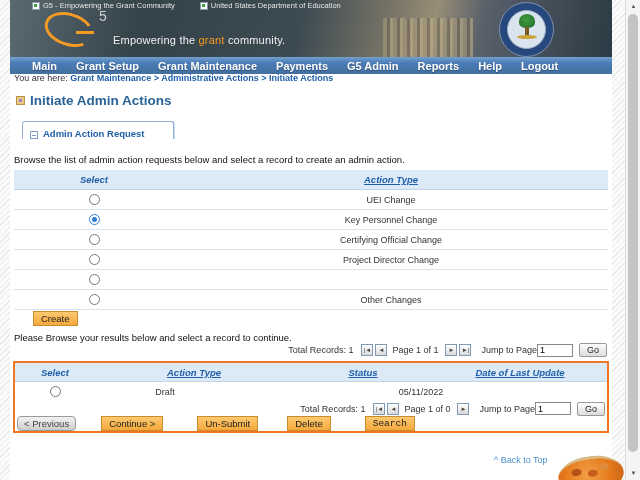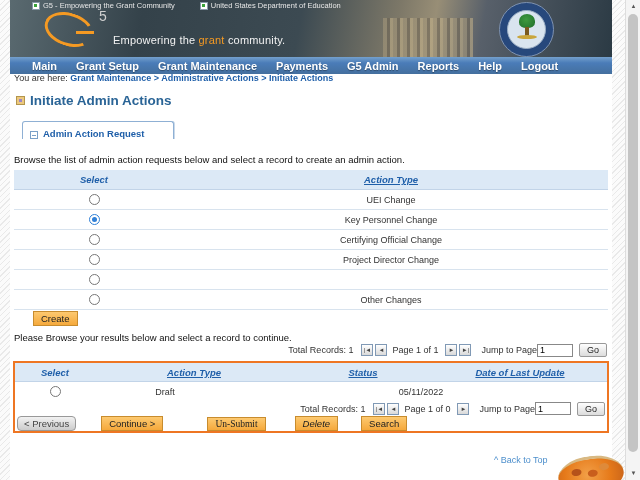--- a/index.html
+++ b/index.html
@@ -96,21 +96,21 @@
   .t2-head { display:flex; height:19px; background:#dce9f6; align-items:center; border-bottom:1px solid #c2d4e8; }
   .t2-row { display:flex; height:19px; align-items:center; }
   .c-sel2 { width:80px; display:flex; justify-content:center; }
   .c-act2 { width:198px; display:flex; justify-content:center; }
   .c-sta2 { width:140px; display:flex; justify-content:center; }
   .c-dat2 { flex:1; display:flex; justify-content:center; }
   .pag2 { position:static; height:15px; display:flex; justify-content:flex-end; align-items:center; padding-right:2px; }
   .btnrow { height:15px; display:flex; align-items:center; }
   .btn-prev { background:linear-gradient(#f2f2f2,#cccccc); border:1px solid #999; color:#444;
     font-size:9.5px; padding:1px 6px; border-radius:4px; margin-left:2px; cursor:pointer; font-family:inherit; }
-  .ml25 { margin-left:25px; } .ml26 { margin-left:44px;font-family:Liberation Serif, serif; } .ml29 { margin-left:29px;font-style:italic; } .ml23 { margin-left:23px; }
+  .ml25 { margin-left:25px; } .ml26 { margin-left:34px; } .ml29 { margin-left:29px; } .ml23 { margin-left:34px;font-family:Liberation Mono, monospace; }
 
   .backtop { position:absolute; left:494px; top:455px; font-size:9px; color:#4d8fcc; cursor:pointer; }
 
   .corner-art { position:absolute; right:16px; bottom:-14px; width:66px; height:38px; border-radius:50%;
     background:radial-gradient(circle at 45% 45%,#f2a048 0%,#e67a1a 55%,#c4601a 100%);
     border-top:3px solid #d8b983; transform:rotate(-8deg); }
   .corner-art::after { content:''; position:absolute; left:14px; top:8px; width:10px; height:7px;
     background:#b5521a; border-radius:50%; box-shadow:16px 3px 0 #c95e1c, 28px -2px 0 #de8a3a; }
 
   

